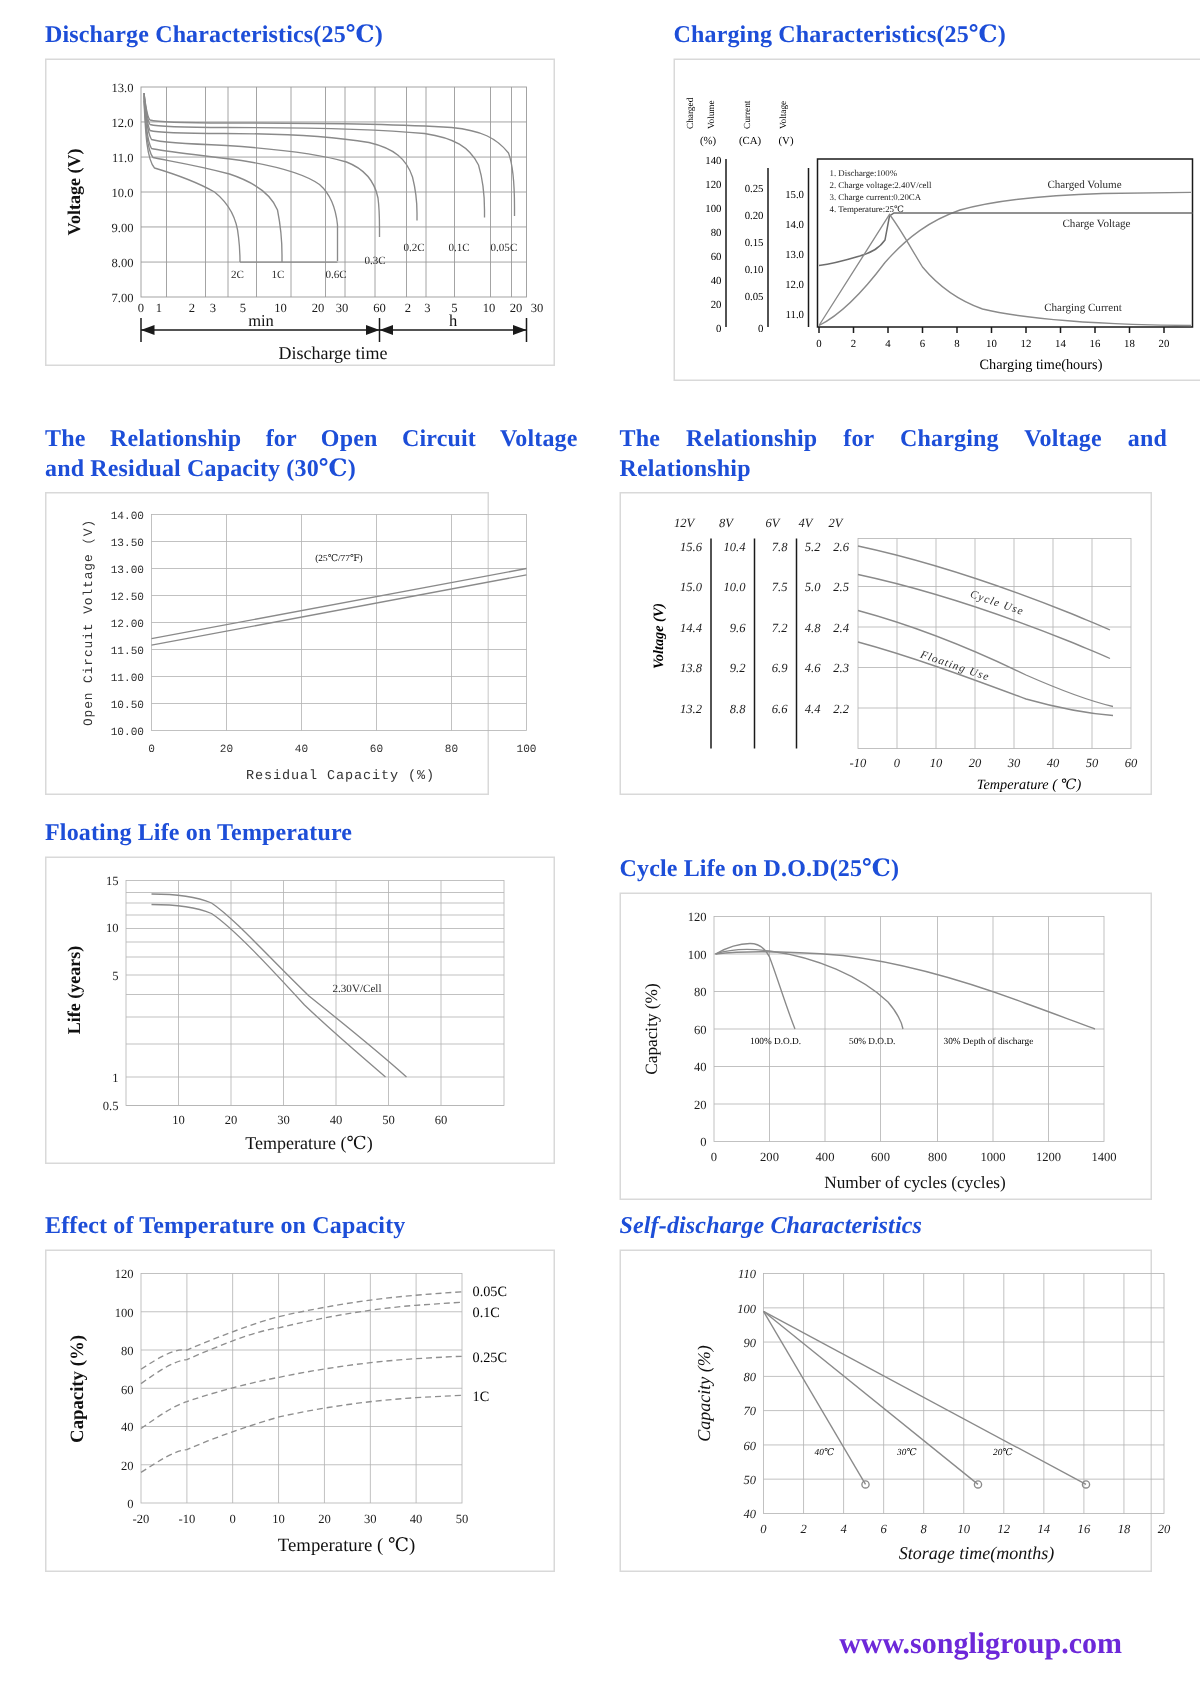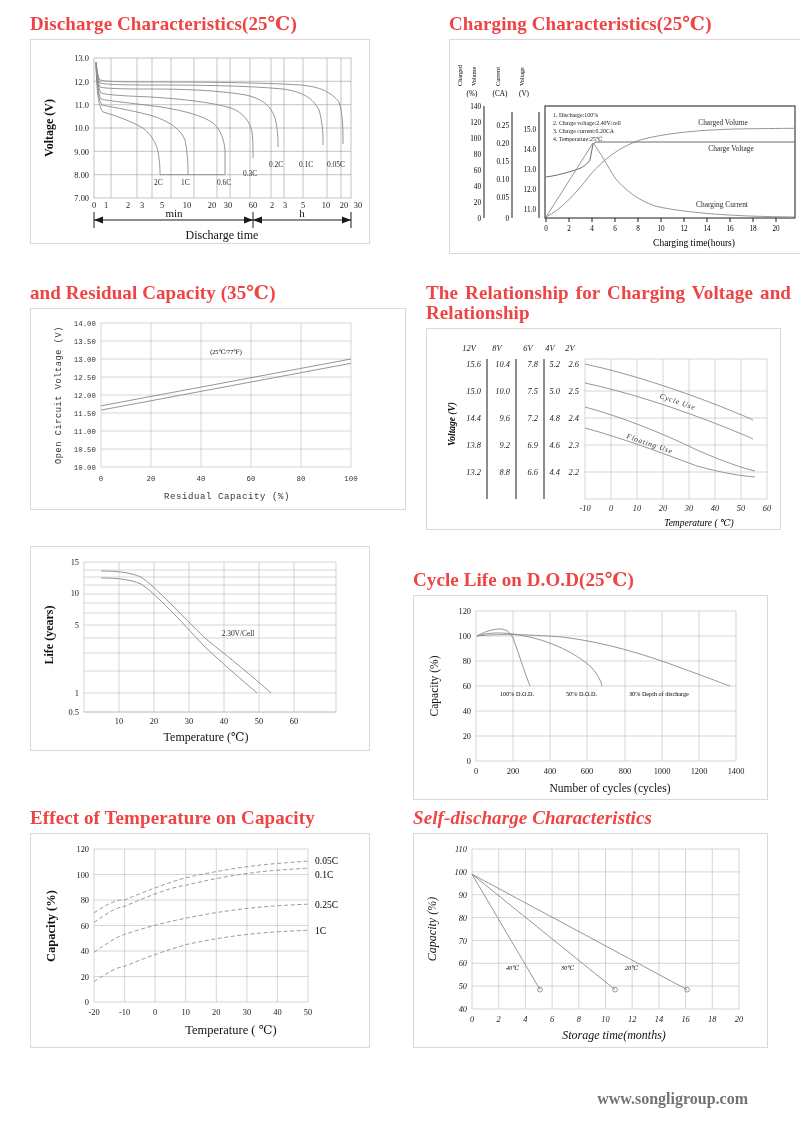--- a/index.html
+++ b/index.html
@@ -10,23 +10,23 @@
     color:#111;
     position:relative;
     overflow:hidden;
   }
   .page{position:relative;width:800px;height:1130px;}
 
   .panel{position:absolute;}
   .panel-title{
     font-family:"Liberation Serif","DejaVu Serif",serif;
     font-weight:bold;
-    font-size:19px;
+    font-size:16px;
     line-height:20px;
-    color:#ef4444;
+    color:#1d4ed8;
     margin:0 0 5px 0;
     letter-spacing:0.1px;
   }
   .panel-title.justified{
     text-align:justify;
     text-align-last:justify;
     width:355px;
   }
   .panel-title.justified .lastline{
     display:block;
@@ -68,21 +68,21 @@
   }
   .ann-xs{font-size:6.2px;}
   .note{
     font-family:"Liberation Serif","DejaVu Serif",serif;
     font-size:5.9px;fill:#222;
   }
   .footer{
     position:absolute;
     right:52px;bottom:22px;
     font-family:"Liberation Serif","DejaVu Serif",serif;
-    font-weight:bold;font-size:16px;color:#737373;
+    font-weight:bold;font-size:20px;color:#6d28d9;
   }
 </style>
 </head>
 <body>
 
 <div class="page">
 
   <div class="panel" style="left:30px;top:14px;width:360px;">
     <div class="panel-title">Discharge Characteristics(25℃)</div>
     <div class="figbox" style="width:340px;height:205px;">
@@ -271,23 +271,24 @@
           </g>
 
           <text class="ax-title-sm" x="244" y="206" text-anchor="middle">Charging time(hours)</text>
         </g>
       </svg>
     </div>
   </div>
 
   <div class="panel" style="left:30px;top:283px;width:360px;">
     <div class="panel-title justified">
-      <span class="lastline">and Residual Capacity (35℃)</span>
-    </div>
-    <div class="figbox" style="width:376px;height:202px;margin-top:4px;">
+      <span>The Relationship for Open Circuit Voltage</span>
+      <span class="lastline">and Residual Capacity (30℃)</span>
+    </div>
+    <div class="figbox" style="width:296px;height:202px;margin-top:4px;">
       <svg width="338" height="200" viewBox="0 0 338 200">
 
         <g>
           <rect x="70" y="14" width="250" height="144" class="gridlight"></rect>
           <line x1="70" y1="32" x2="320" y2="32" class="gridlight"></line>
           <line x1="70" y1="50" x2="320" y2="50" class="gridlight"></line>
           <line x1="70" y1="68" x2="320" y2="68" class="gridlight"></line>
           <line x1="70" y1="86" x2="320" y2="86" class="gridlight"></line>
           <line x1="70" y1="104" x2="320" y2="104" class="gridlight"></line>
           <line x1="70" y1="122" x2="320" y2="122" class="gridlight"></line>
@@ -323,21 +324,21 @@
           <text class="mono-ax" x="270" y="172" text-anchor="middle">80</text>
           <text class="mono-ax" x="320" y="172" text-anchor="middle">100</text>
         </g>
 
         <text class="mono-ax" x="30" y="86" transform="rotate(-90 30 86)" text-anchor="middle" style="font-size:8.6px;letter-spacing:0.6px;">Open Circuit Voltage (V)</text>
         <text class="mono-ax" x="196" y="190" text-anchor="middle" style="font-size:9px;letter-spacing:0.6px;">Residual Capacity (%)</text>
       </svg>
     </div>
   </div>
 
-  <div class="panel" style="left:426px;top:283px;width:370px;">
+  <div class="panel" style="left:413px;top:283px;width:370px;">
     <div class="panel-title justified" style="width:365px;">
       <span>The Relationship for Charging Voltage and</span>
       <span class="lastline">Relationship</span>
     </div>
     <div class="figbox" style="width:355px;height:202px;margin-top:4px;font-style:italic;">
       <svg width="353" height="200" viewBox="0 0 353 200">
 
         <g>
           <text class="tl" x="42" y="22" text-anchor="middle">12V</text>
           <text class="tl" x="70" y="22" text-anchor="middle">8V</text>
@@ -418,20 +419,21 @@
           </g>
         </g>
 
         <text class="ax-title-sm" x="28" y="95" transform="rotate(-90 28 95)" text-anchor="middle" style="font-weight:bold;">Voltage (V)</text>
         <text class="ax-title-sm" x="272" y="197" text-anchor="middle">Temperature ( ℃)</text>
       </svg>
     </div>
   </div>
 
   <div class="panel" style="left:30px;top:546px;width:360px;">
+    <div class="panel-title">Floating Life on Temperature</div>
     <div class="figbox" style="width:340px;height:205px;">
       <svg width="338" height="203" viewBox="0 0 338 203">
 
         <g>
           <rect x="53" y="15" width="252" height="150" class="gridlight"></rect>
 
           <line x1="53" y1="23" x2="305" y2="23" class="gridlight"></line>
           <line x1="53" y1="30" x2="305" y2="30" class="gridlight"></line>
           <line x1="53" y1="38" x2="305" y2="38" class="gridlight"></line>
           <line x1="53" y1="47" x2="305" y2="47" class="gridlight"></line>
@@ -589,21 +591,21 @@
         </g>
 
         <text class="ax-title" x="24" y="92" transform="rotate(-90 24 92)" text-anchor="middle" style="font-weight:bold;font-size:12.5px;">Capacity (%)</text>
         <text class="ax-title" x="200" y="200" text-anchor="middle" style="font-size:12.5px;">Temperature  ( ℃)</text>
       </svg>
     </div>
   </div>
 
   <div class="panel" style="left:413px;top:808px;width:370px;font-style:italic;">
     <div class="panel-title">Self-discharge Characteristics</div>
-    <div class="figbox" style="width:355px;height:215px;">
+    <div class="figbox" style="width:355px;height:215px;padding-left:37px;">
       <svg width="353" height="213" viewBox="0 0 353 213">
 
         <g>
           <rect x="58" y="15" width="267" height="160" class="gridlight"></rect>
           <line x1="58" y1="37.9" x2="325" y2="37.9" class="gridlight"></line>
           <line x1="58" y1="60.7" x2="325" y2="60.7" class="gridlight"></line>
           <line x1="58" y1="83.6" x2="325" y2="83.6" class="gridlight"></line>
           <line x1="58" y1="106.4" x2="325" y2="106.4" class="gridlight"></line>
           <line x1="58" y1="129.3" x2="325" y2="129.3" class="gridlight"></line>
           <line x1="58" y1="152.1" x2="325" y2="152.1" class="gridlight"></line>

